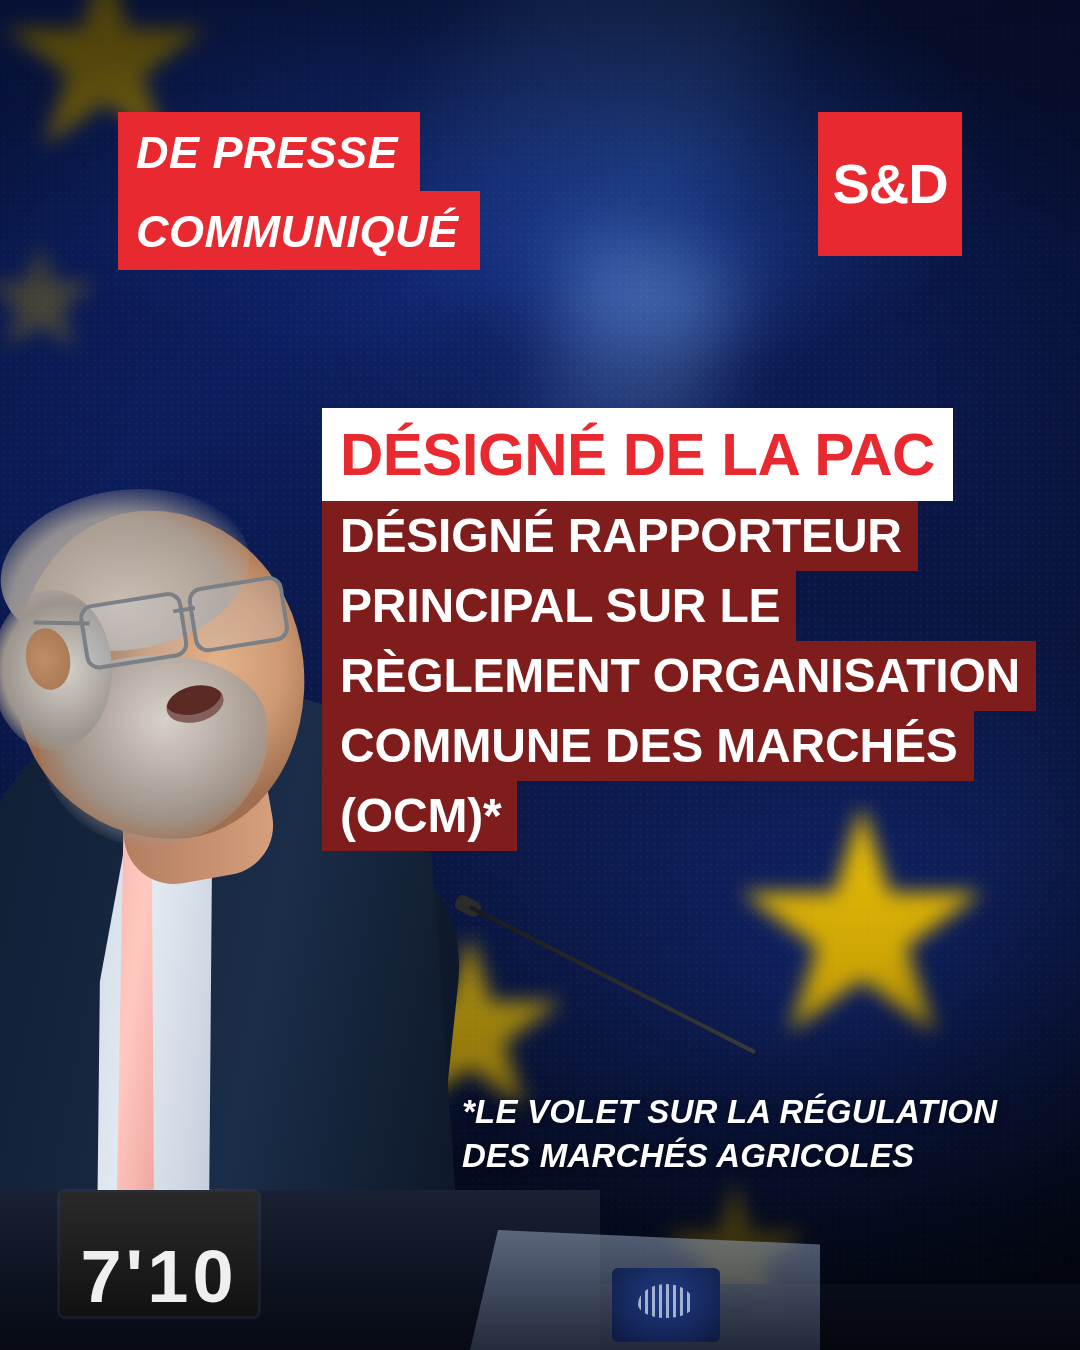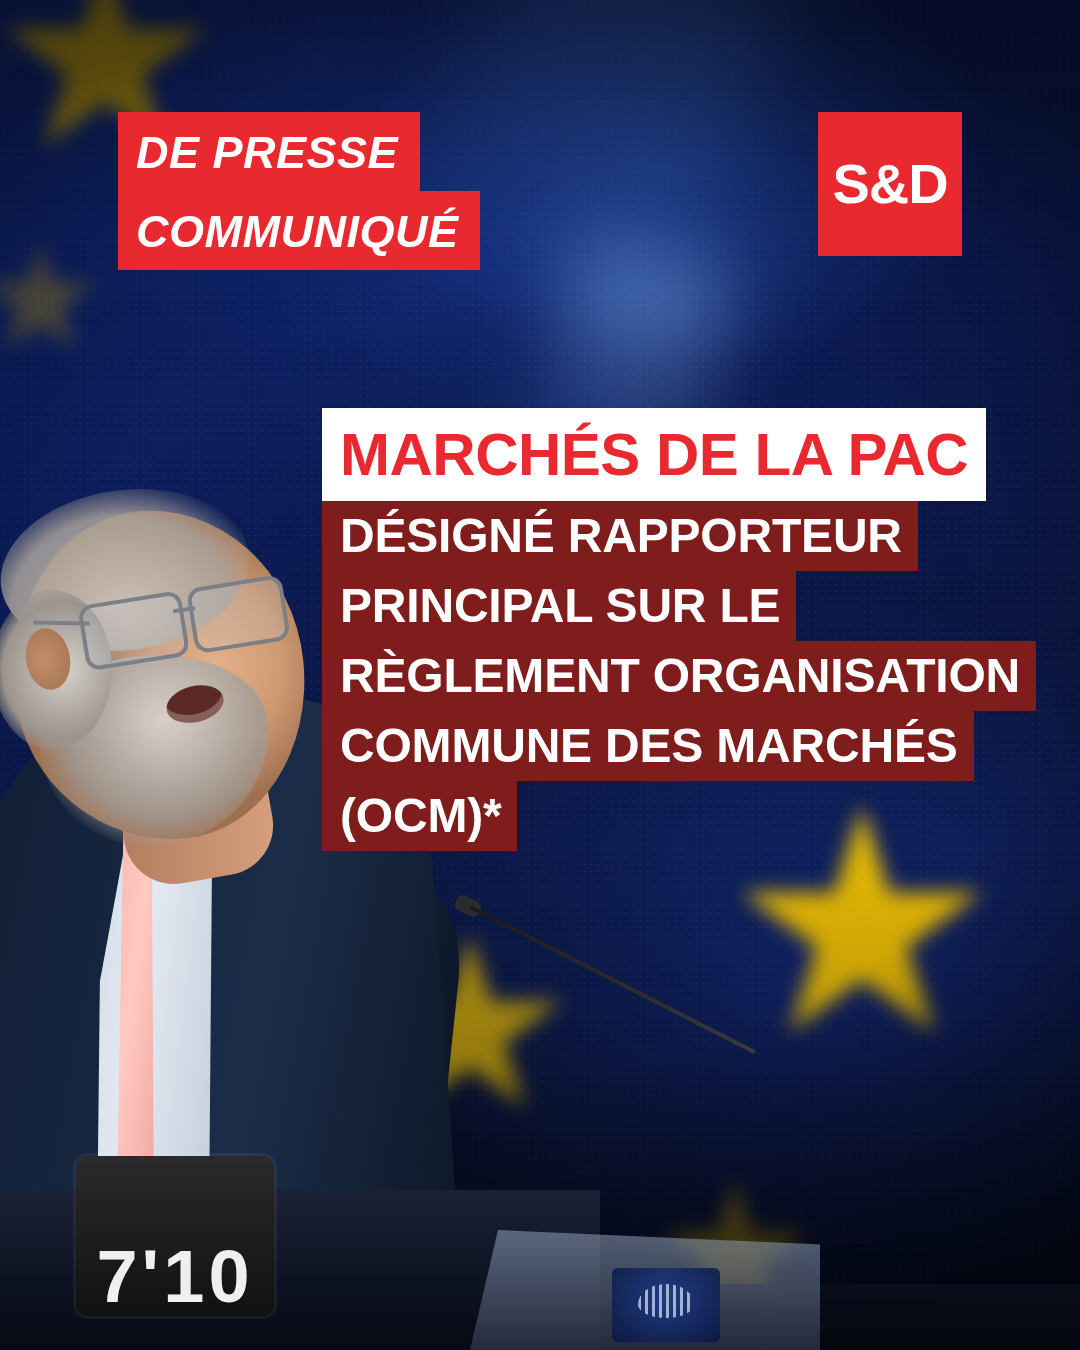--- a/index.html
+++ b/index.html
@@ -294,26 +294,26 @@
   .desk-wide {
     position: absolute;
     left: 0;
     bottom: 0;
     width: 1080px;
     height: 66px;
     background: linear-gradient(180deg, rgba(10,14,28,0.85), #05070f);
   }
   .timer {
     position: absolute;
-    left: 76px;
+    left: 60px;
     bottom: 34px;
     width: 198px;
-    height: 160px;
+    height: 124px;
     background: linear-gradient(180deg, #2a2a2a 0%, #111 100%);
-    border-radius: 12px;
+    border-radius: 5px;
     box-shadow: 0 0 0 3px rgba(255,255,255,0.06);
     overflow: hidden;
   }
   .timer-text {
     position: absolute;
     left: 0;
     right: 0;
     bottom: 2px;
     text-align: center;
     color: #efefef;
@@ -500,24 +500,28 @@
   <div class="kicker">
     <span class="kicker-line">DE PRESSE</span>
     <span class="kicker-line">COMMUNIQUÉ</span>
   </div>
 
   <div class="logo">
     <span class="logo-text">S&amp;D</span>
   </div>
 
   <div class="headline">
-    <span class="hl-title">MARCHÉS DE LA PAC</span>
+    <span class="hl-title">DÉSIGNÉ DE LA PAC</span>
     <div class="hl-sub-wrap">
       <span class="hl-sub-line">DÉSIGNÉ RAPPORTEUR</span>
       <span class="hl-sub-line">PRINCIPAL SUR LE</span>
       <span class="hl-sub-line">RÈGLEMENT ORGANISATION</span>
       <span class="hl-sub-line">COMMUNE DES MARCHÉS</span>
       <span class="hl-sub-line">(OCM)*</span>
     </div>
   </div>
 
+  <div class="footnote">
+    <div>*LE VOLET SUR LA RÉGULATION</div>
+    <div>DES MARCHÉS AGRICOLES</div>
+  </div>
 
 </div>
 
 </body></html>

